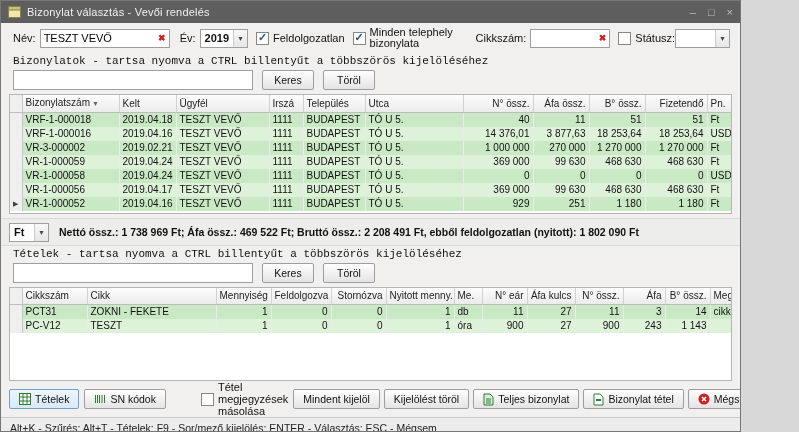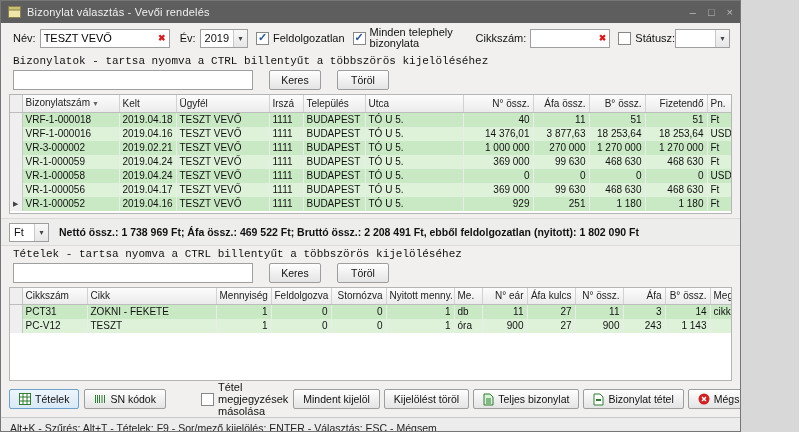--- a/index.html
+++ b/index.html
@@ -16,32 +16,32 @@
   .winbtn { line-height:1; cursor:default; }
 
   
   .filter-row { flex:0 0 30px; display:flex; align-items:center; padding:0 10px 0 12px; }
   .flabel { margin-right:4px; white-space:nowrap; }
   .ml10 { margin-left:10px; } .ml8 { margin-left:8px; }
   .input-wrap { display:inline-flex; align-items:center; height:19px; background:#fff; border:1px solid #9f9f9f; }
   .input-wrap input { flex:1; min-width:0; border:0; outline:0; background:transparent; font:inherit; padding:0 3px; height:100%; }
   .redx { flex:0 0 auto; color:var(--accent-red,#c22); font-size:9px; padding:0 3px; font-weight:bold; cursor:pointer; }
   .combo { display:inline-flex; align-items:center; height:19px; background:#fff; border:1px solid #9f9f9f; }
-  .combo-val { flex:1; padding:0 4px; overflow:hidden; white-space:nowrap; }
+  .combo-val { flex:1; padding:0 4px; overflow:hidden; white-space:nowrap;font-weight:bold; }
   .arrow { flex:0 0 14px; height:100%; display:inline-flex; align-items:center; justify-content:center;
            color:#444; font-size:8px; background:linear-gradient(#f8f8f8,#e6e6e6); border-left:1px solid #c9c9c9; }
   .chk { display:inline-flex; align-items:center; gap:4px; cursor:default; }
   .box { width:13px; height:13px; border:1px solid #878787; background:#fff; display:inline-flex; align-items:center; justify-content:center; flex:0 0 auto; }
   .box.checked::after { content:"✓"; color:#2b5797; font-size:11px; font-weight:bold; line-height:1; margin-top:-1px; }
   .lbl-2line { width:106px; line-height:11px; white-space:normal; }
   .grow { flex:1 1 60px; }
 
   
   .hint { flex:0 0 15px; padding:2px 0 0 12px; white-space:nowrap;font-family:Liberation Mono, monospace; }
-  .search-row { flex:0 0 24px; display:flex; align-items:center; gap:16px; padding:0 0 0 12px; }
+  .search-row { flex:0 0 24px; display:flex; align-items:center; gap:9px; padding:0 0 0 12px; }
   .search-input { width:240px; height:20px; }
   .btn { height:20px; display:inline-flex; align-items:center; justify-content:center; gap:4px; padding:0 9px;
          border:1px solid #9e9e9e; border-radius:2px; background:linear-gradient(#fefefe,#e4e4e4);
          font:inherit; font-size:10.5px; color:#111; cursor:default; white-space:nowrap; }
   .btn-sm { width:52px; }
   .btn.toggled { background:linear-gradient(#eef5fc,#d8e9f7); border-color:#6ea1cc; }
 
   
   .grid-wrap { margin:2px 8px 0 8px; background:#fff; border:1px solid #b5b5b5; overflow:hidden; }
   #docs-wrap { flex:0 0 120px; }

